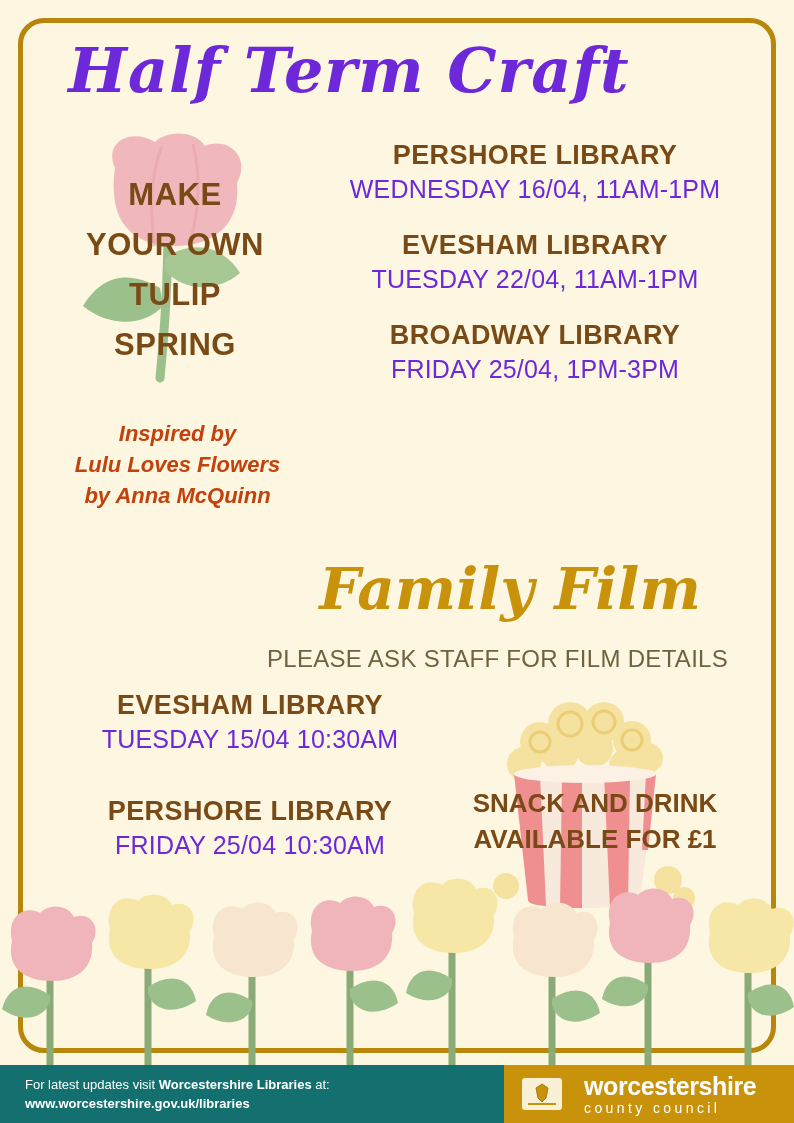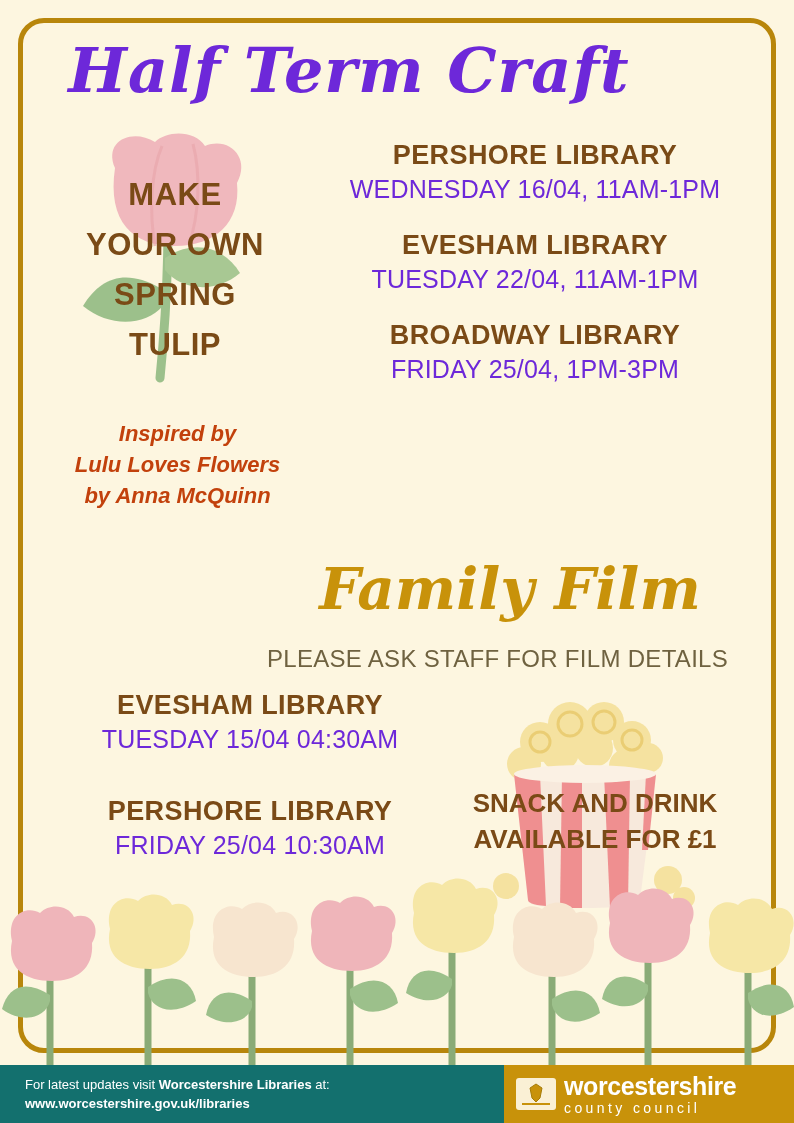--- a/index.html
+++ b/index.html
@@ -157,22 +157,22 @@
     padding-left: 25px;
     font-size: 13px;
     line-height: 19px;
   }
   .footer-left .bold { font-weight: bold; }
   .footer-right {
     background: #c8920a;
     width: 290px;
     display: flex;
     align-items: center;
-    padding-left: 10px;
-    gap: 6px;
+    padding-left: 16px;
+    gap: 20px;
   }
   .crest {
     width: 44px; height: 40px;
     flex: 0 0 auto;
   }
   .wcc-text {
     color: #ffffff;
     line-height: 1;
   }
   .wcc-text .t1 {
@@ -201,22 +201,22 @@
     <path d="M113 95 C113 150 110 200 105 250" stroke="#9cc08b" stroke-width="9" fill="none" stroke-linecap="round"></path>
     <path d="M105 160 C70 140 45 150 28 178 C55 200 90 198 108 178 Z" fill="#9cc08b"></path>
     <path d="M110 130 C140 110 170 120 185 145 C158 168 124 160 110 142 Z" fill="#a8c893"></path>
     <path d="M60 40 C48 12 78 0 100 14 C112 2 140 2 150 18 C174 8 196 30 182 55 C186 95 160 118 120 118 C78 118 52 94 60 40 Z" fill="#f0b8bd"></path>
     <path d="M107 18 C96 44 94 84 100 118" stroke="#e8a6ad" stroke-width="3" fill="none" opacity="0.7"></path>
     <path d="M138 16 C146 46 144 88 134 116" stroke="#e8a6ad" stroke-width="3" fill="none" opacity="0.7"></path>
   </svg>
   <div class="make-your-own">
     <div>MAKE</div>
     <div>YOUR OWN</div>
+    <div>TULIP</div>
     <div>SPRING</div>
-    <div>TULIP</div>
   </div>
   <div class="inspired">
     <div>Inspired by</div>
     <div>Lulu Loves Flowers</div>
     <div>by Anna McQuinn</div>
   </div>
 
   <div class="craft-sessions">
     <div class="session">
       <div class="lib">PERSHORE LIBRARY</div>
@@ -231,21 +231,21 @@
       <div class="when">FRIDAY 25/04, 1PM-3PM</div>
     </div>
   </div>
 
   <div class="title-film">Family Film</div>
   <div class="film-note">PLEASE ASK STAFF   FOR FILM DETAILS</div>
 
   <div class="film-sessions">
     <div class="session">
       <div class="lib">EVESHAM LIBRARY</div>
-      <div class="when">TUESDAY 15/04 04:30AM</div>
+      <div class="when">TUESDAY 15/04 10:30AM</div>
     </div>
     <div class="session">
       <div class="lib">PERSHORE LIBRARY</div>
       <div class="when">FRIDAY 25/04 10:30AM</div>
     </div>
   </div>
 
   <svg class="popcorn-art" viewBox="0 0 230 230">
     <g fill="#f5e2a0">
       <circle cx="70" cy="52" r="20"></circle>

